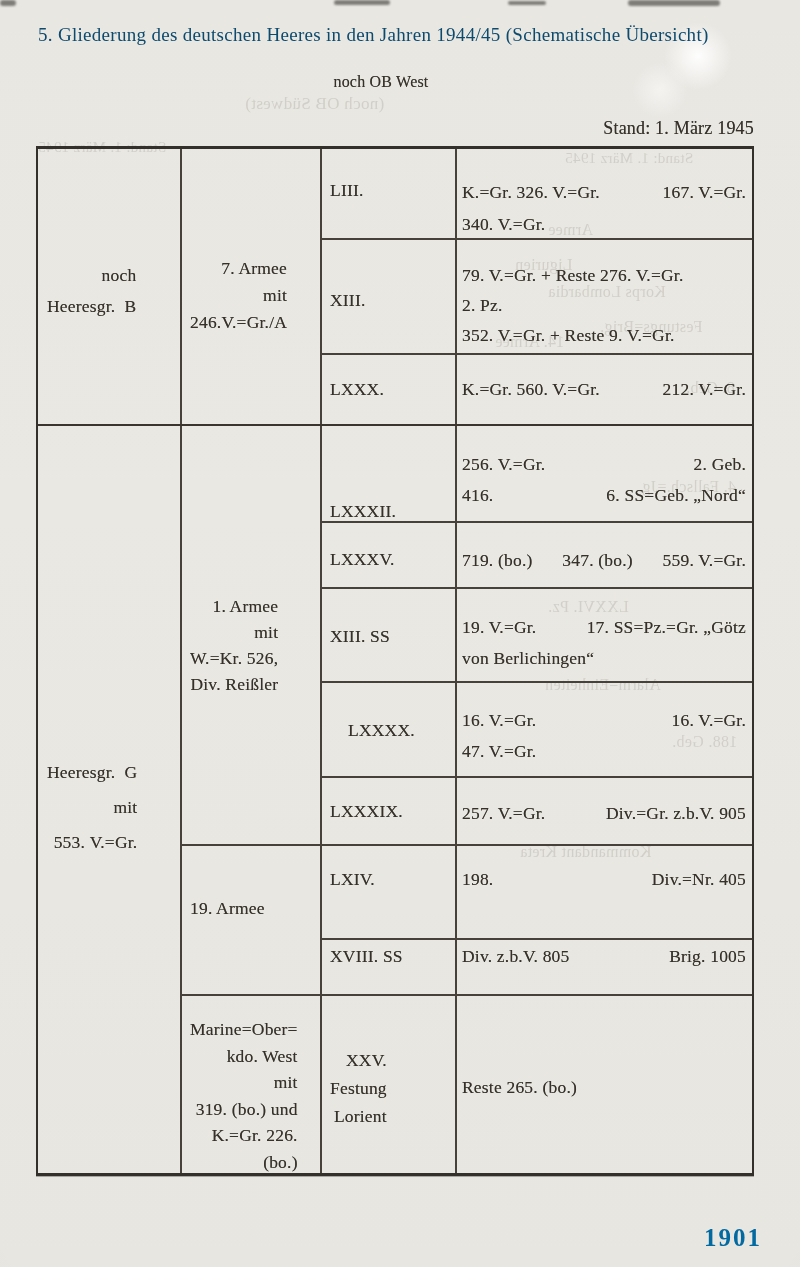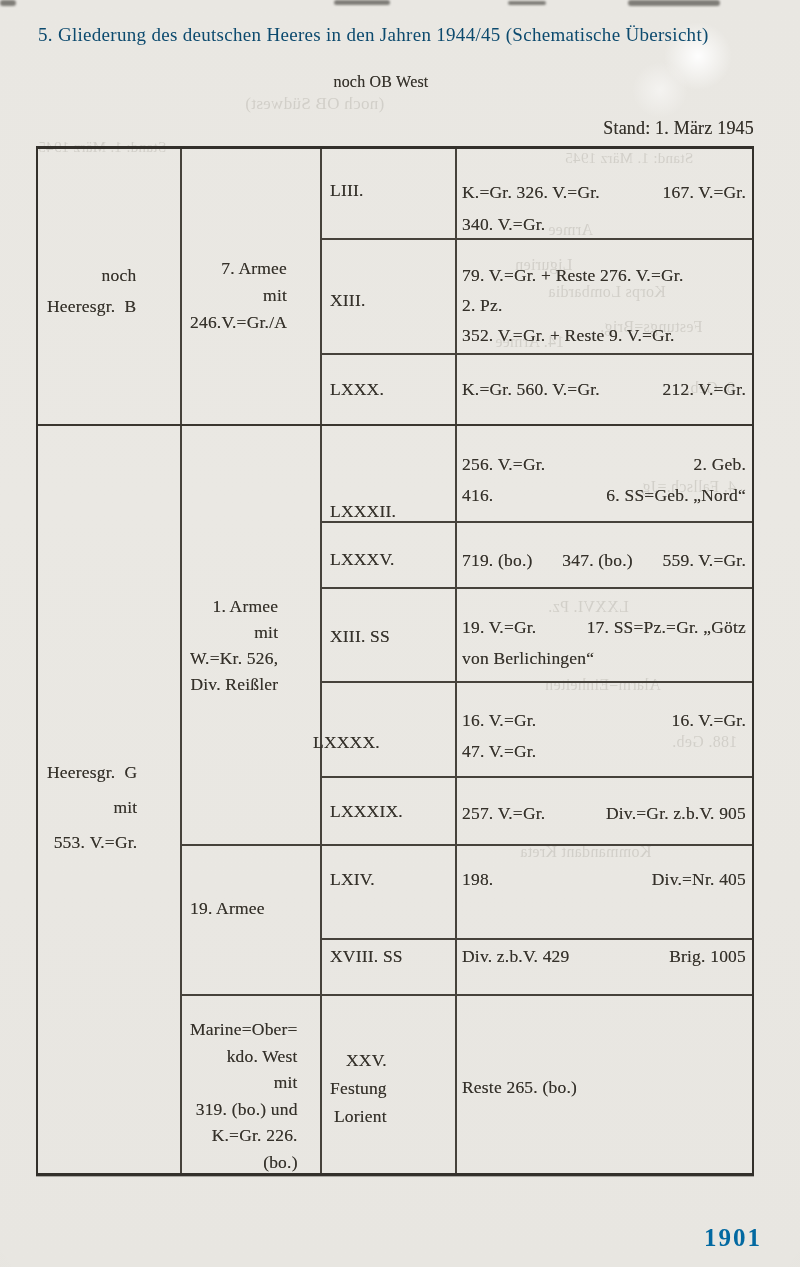--- a/index.html
+++ b/index.html
@@ -126,21 +126,21 @@
   </div>
 <div class="cell txt" style="left:330px;top:463px;margin-top:38px;">
     <div>LXXXII.</div>
   </div>
 <div class="cell txt" style="left:330px;top:549px;">
     <div>LXXXV.</div>
   </div>
 <div class="cell txt" style="left:330px;top:626px;">
     <div>XIII. SS</div>
   </div>
-<div class="cell txt" style="left:313px;top:720px;margin-top:12px;">
+<div class="cell txt" style="left:348px;top:720px;">
     <div>LXXXX.</div>
   </div>
 <div class="cell txt" style="left:330px;top:801px;">
     <div>LXXXIX.</div>
   </div>
 <div class="cell txt" style="left:330px;top:869px;">
     <div>LXIV.</div>
   </div>
 <div class="cell txt" style="left:330px;top:946px;">
     <div>XVIII. SS</div>
@@ -219,21 +219,21 @@
     </div>
 </div>
 <div class="cell txt" style="left:462px;top:869px;width:284px;">
   <div class="dline">
       <span>198.</span>
       <span>Div.=Nr. 405</span>
     </div>
 </div>
 <div class="cell txt" style="left:462px;top:946px;width:284px;">
   <div class="dline">
-      <span>Div. z.b.V. 429</span>
+      <span>Div. z.b.V. 805</span>
       <span>Brig. 1005</span>
     </div>
 </div>
 <div class="cell txt" style="left:462px;top:1070px;width:284px;margin-top:7px;">
   <div class="dline">
       <span>Reste 265. (bo.)</span>
     </div>
 </div>
 
 <div class="abs pagenum" style="left:612px;top:1224px;width:150px;text-align:right;">1901</div>

